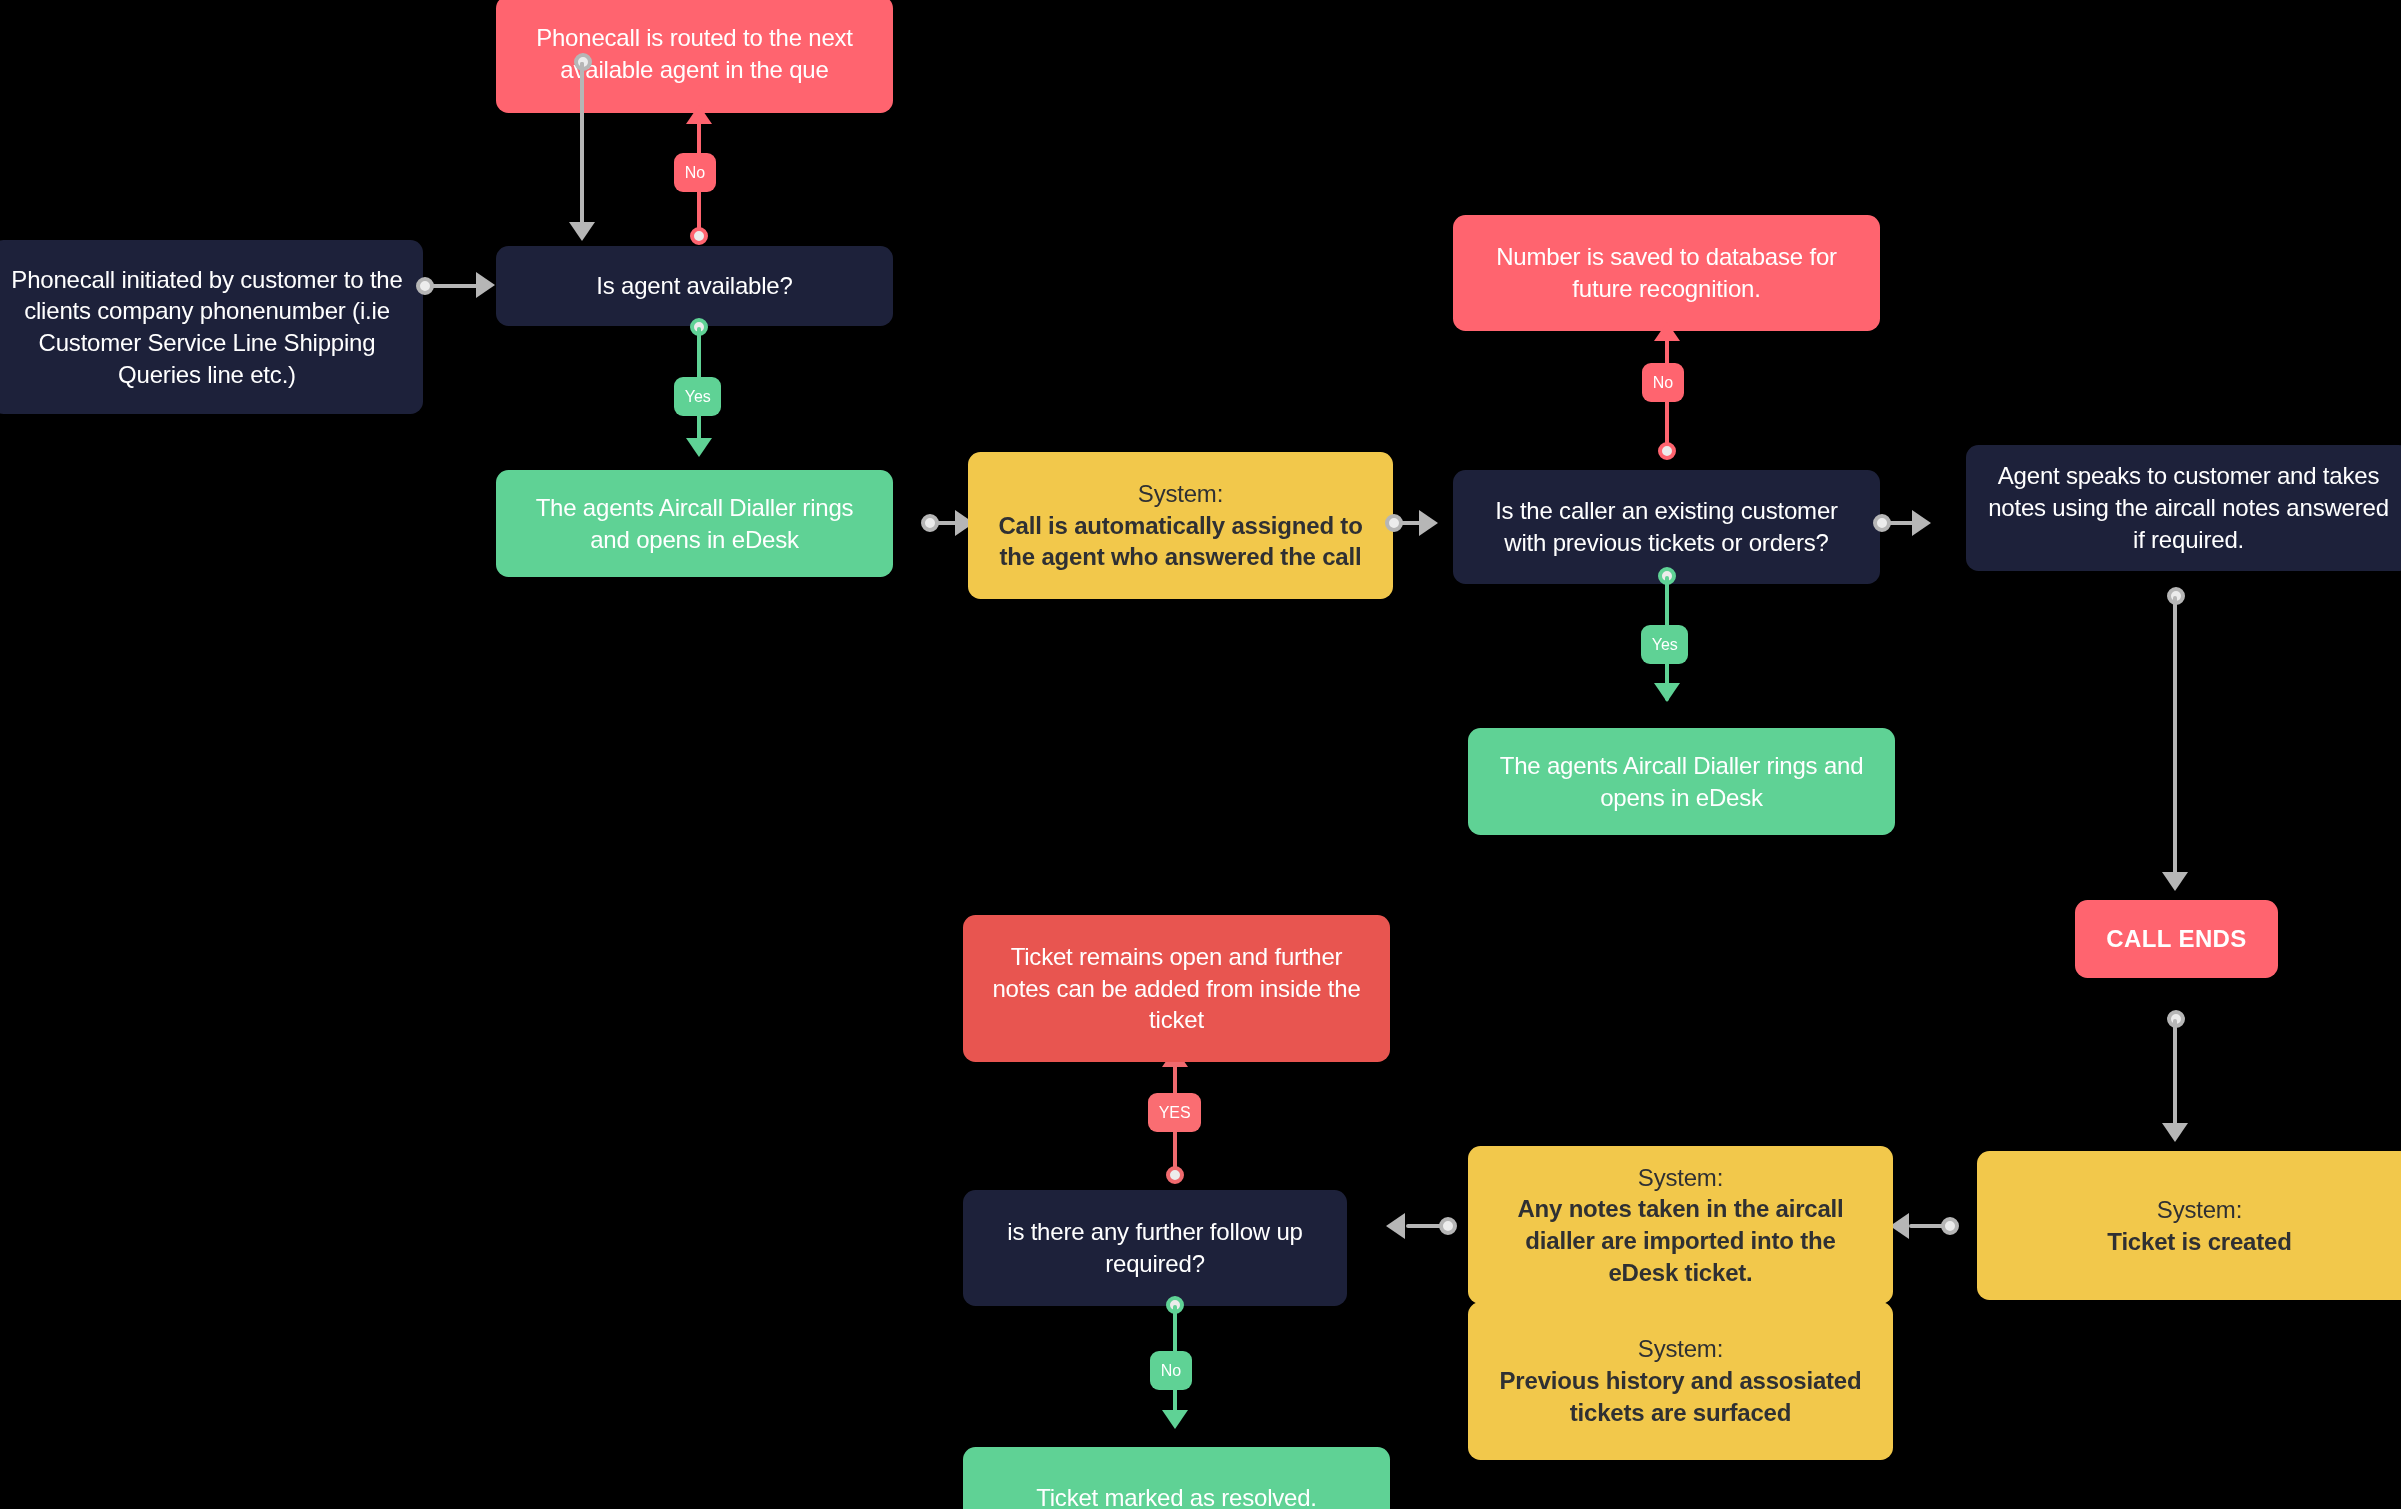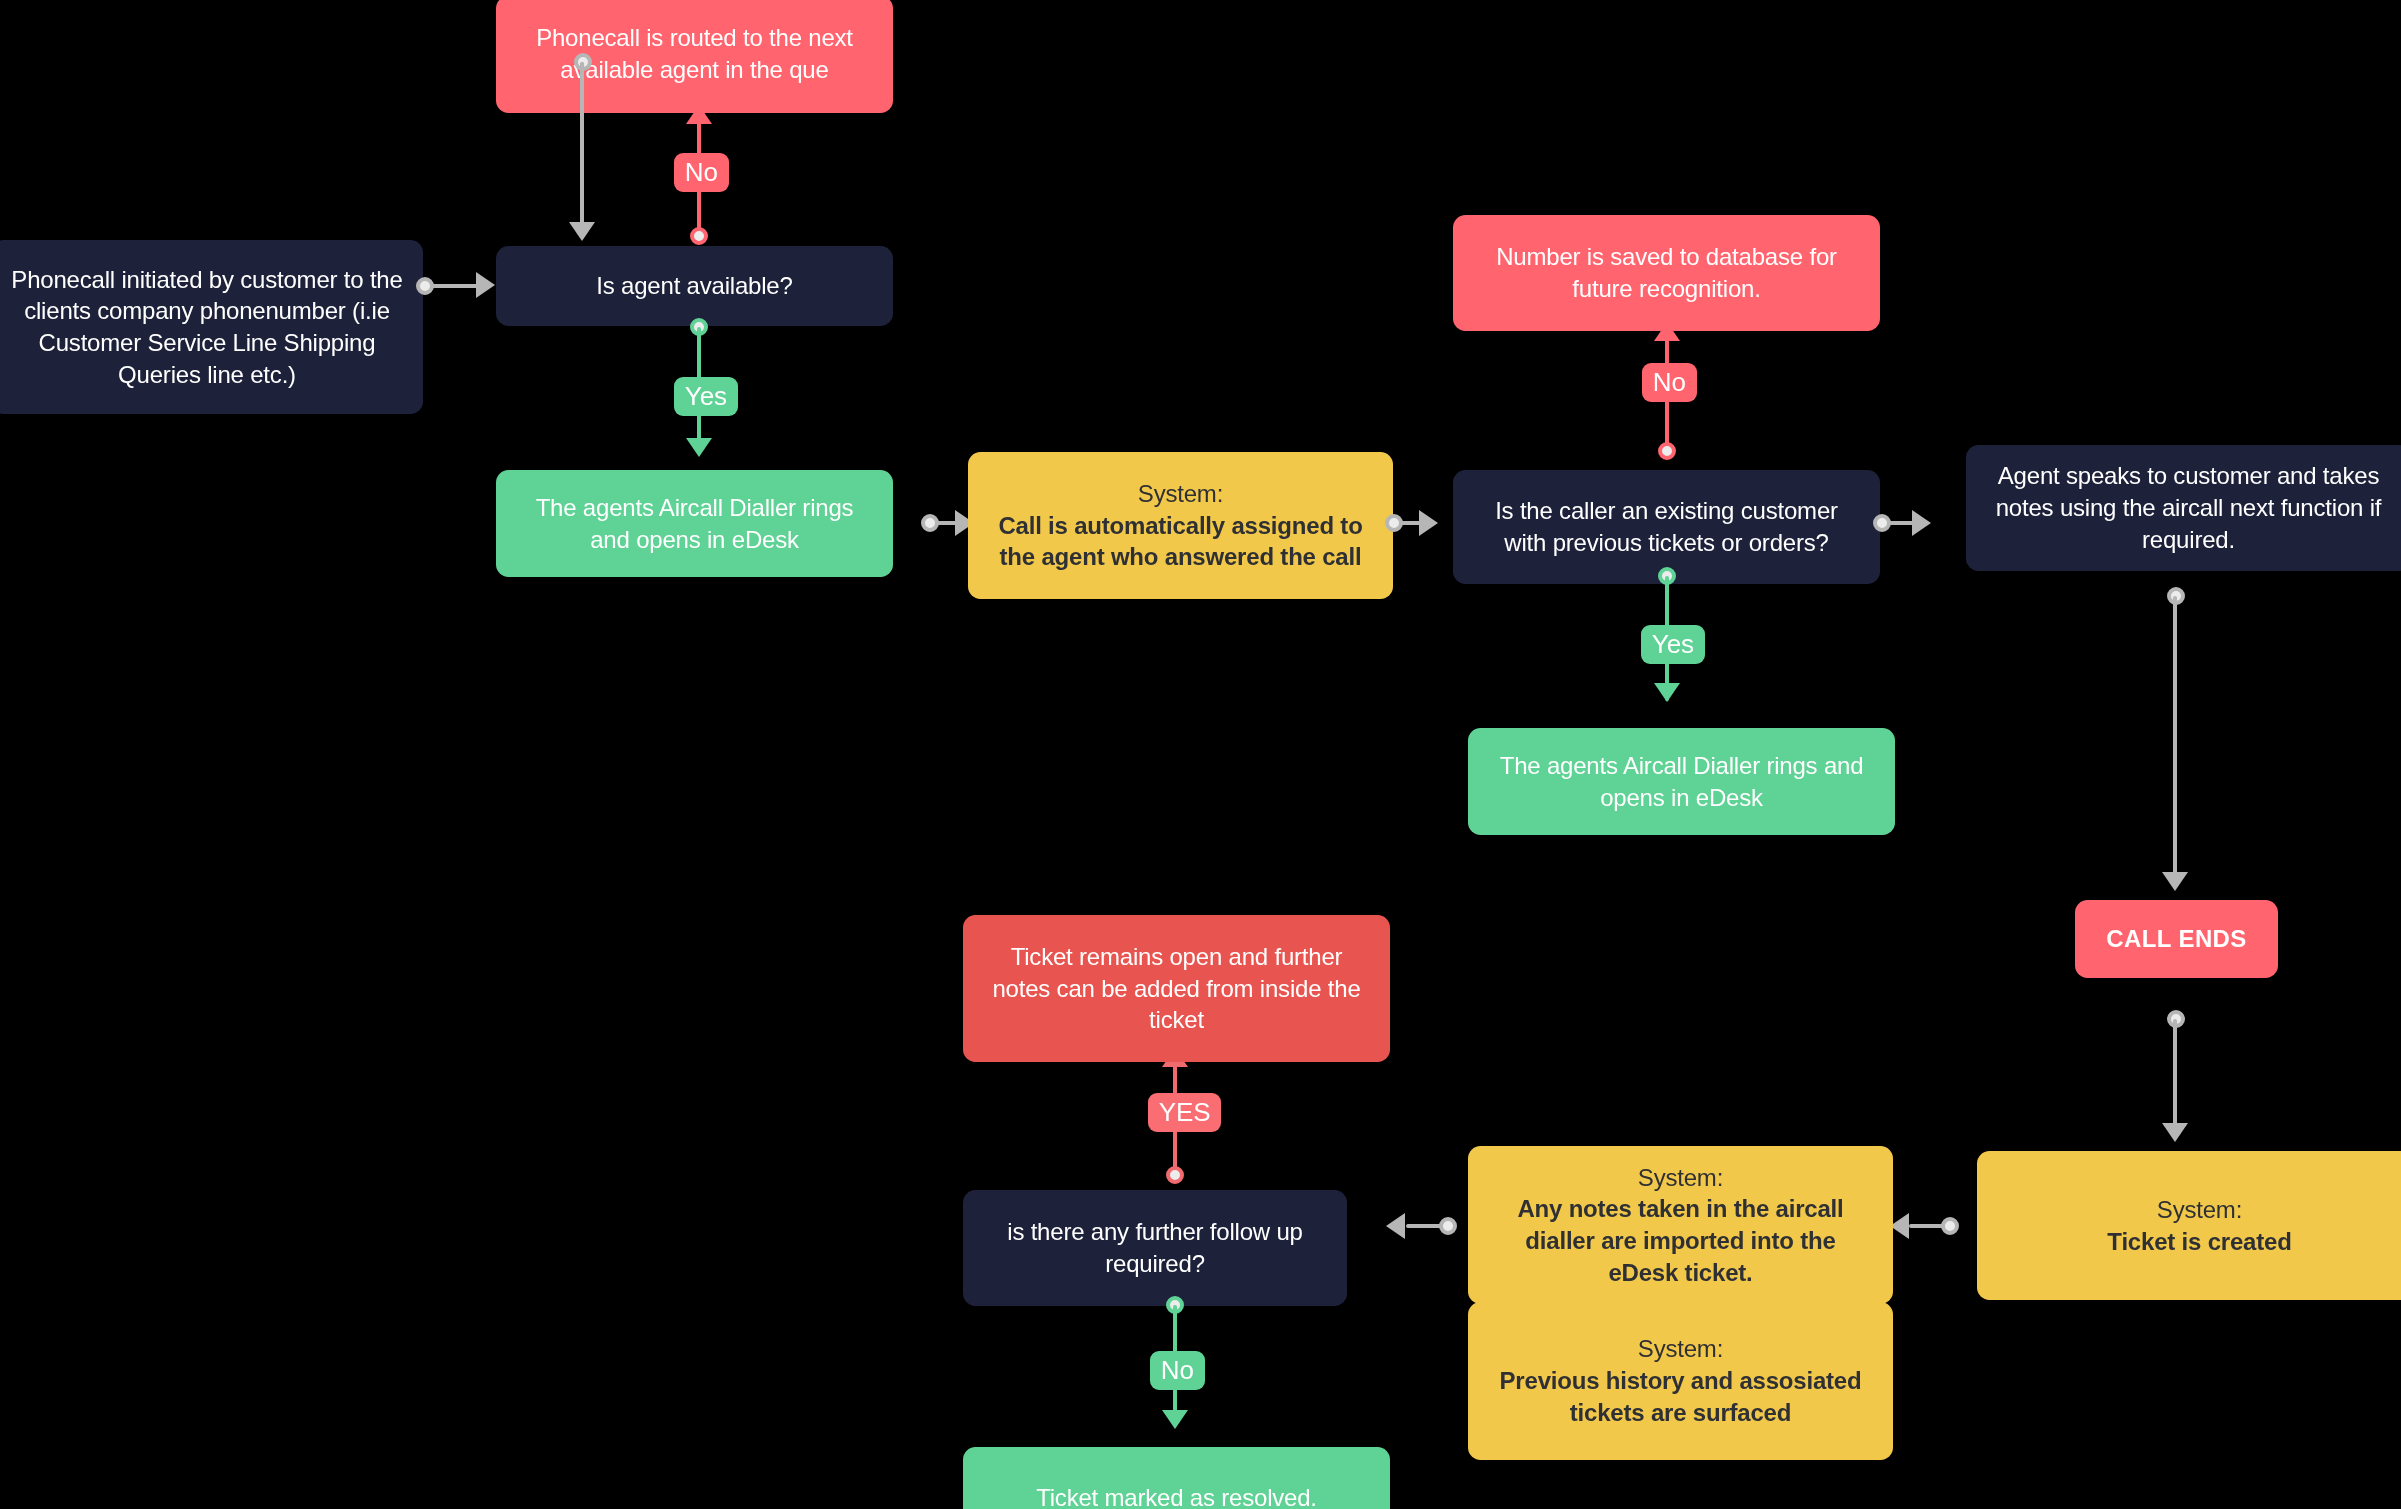--- a/index.html
+++ b/index.html
@@ -87,21 +87,21 @@
     border-top: 13.3px solid transparent;
     border-bottom: 13.3px solid transparent;
     border-right: 19.6px solid #b6b6b6;
   }
 
   
   .edge-label {
     position: absolute;
     border-radius: 9px;
     color: #ffffff;
-    font-size: 26px;
+    font-size: 16px;
     display: flex;
     align-items: center;
     justify-content: center;
     padding: 3.6px 10.7px;
     min-width: 34px;
     height: 39px;
     box-sizing: border-box;
   }
   .lbl-red   { background: #ff646f; }
   .lbl-red2  { background: #fa6d72; }
@@ -190,21 +190,21 @@
   <div class="edge-label lbl-green" style="left:1641px; top:625px;">
     <span>Yes</span>
   </div>
   <div class="arrow-down" style="left:1654px; top:683px; border-top-color:#5fd295;"></div>
 
   <div class="node node-green" style="left:1468px; top:712px; width:427px; height:107px;">
     <span class="txt">The agents Aircall Dialler rings and opens in eDesk</span>
   </div>
 
   <div class="node node-dark" style="left:1966px; top:445px; width:445px; height:126px;">
-    <span class="txt">Agent speaks to customer and takes notes using the aircall next function if required.</span>
+    <span class="txt">Agent speaks to customer and takes notes using the aircall notes answered if required.</span>
   </div>
 
   <div class="dot dot-grey" style="left:2167px; top:587px;"></div>
   <div class="vline" style="left:2173px; top:596px; height:285px; background:#b6b6b6;"></div>
   <div class="arrow-down" style="left:2162px; top:872px;"></div>
 
   <div class="node node-red" style="left:2075px; top:900px; width:203px; height:78px; font-weight:700; letter-spacing:0.5px;">
     <span class="txt bold-label">CALL ENDS</span>
   </div>
 

